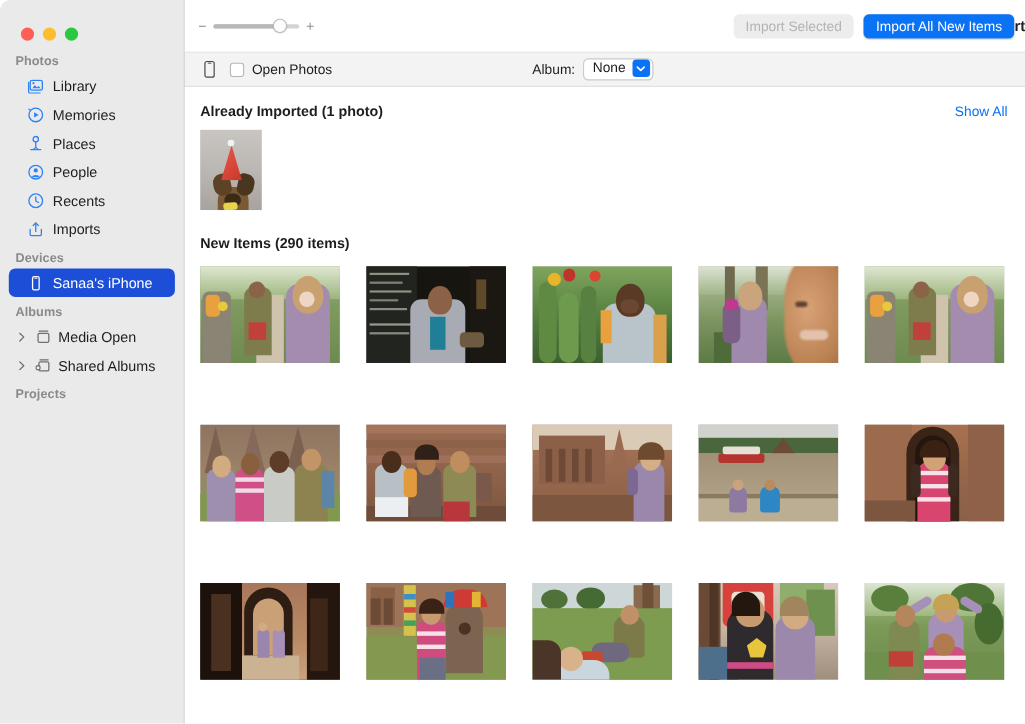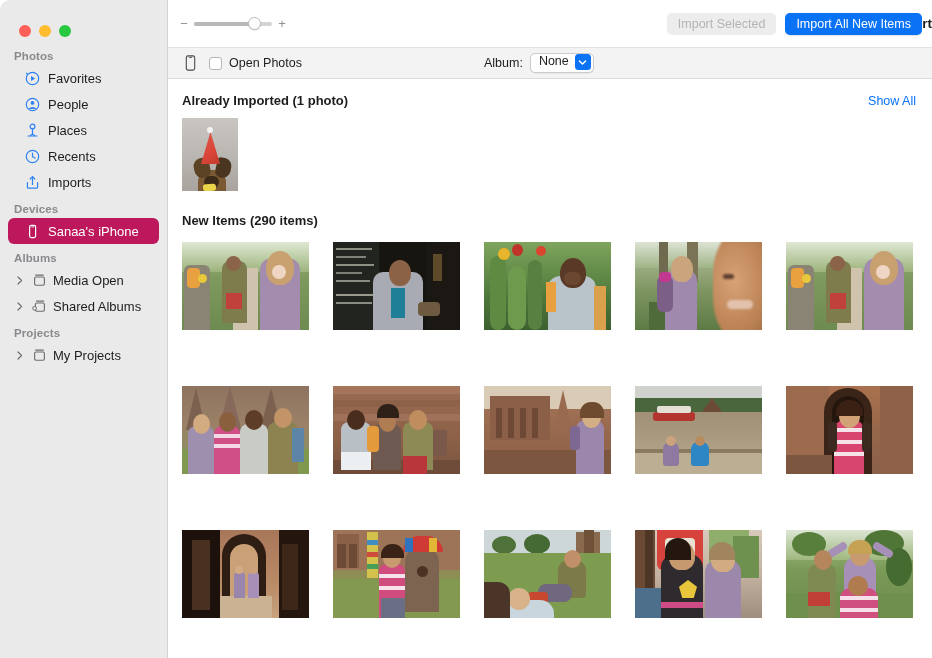--- a/index.html
+++ b/index.html
@@ -55,21 +55,21 @@
     align-items: center;
     height: 26px;
     margin: 0 8px 0 8px;
     padding-left: 16px;
     border-radius: 6px;
     font-size: 13px;
     color: #1d1d1f;
     gap: 7px;
   }
   .sb-item.selected {
-    background: #be185d;
+    background: #1d4ed8;
     color: #ffffff;
   }
   .sb-item .ico {
     width: 17px; height: 17px;
     display: inline-flex;
     align-items: center;
     justify-content: center;
     flex: 0 0 17px;
   }
   .sb-item .ico svg { display:block; }
@@ -288,55 +288,66 @@
   <aside class="sidebar">
 
     <div class="traffic">
       <span class="tl red"></span>
       <span class="tl yellow"></span>
       <span class="tl green"></span>
     </div>
 
     <div class="sb-section">Photos</div>
 
+    <div class="sb-item">
+      <span class="ico">
+        <svg width="15" height="13" viewBox="0 0 15 13">
+            <rect x="2.5" y="1" width="11" height="9" rx="1.6" fill="none" stroke="#2f82f4" stroke-width="1.2"></rect>
+            <path d="M4.5 8.2 L6.7 5.3 L8.6 7.6 L9.9 6.2 L12 8.2 Z" fill="#2f82f4"></path>
+            <circle cx="5.4" cy="3.6" r="1" fill="#2f82f4"></circle>
+            <path d="M1 3 L1 11.4 A1.4 1.4 0 0 0 2.4 12.8 L11.4 12.8" fill="none" stroke="#2f82f4" stroke-width="1.2" stroke-linecap="round"></path>
+          </svg>
+      </span>
+      <span class="lbl">Library</span>
+    </div>
 
     <div class="sb-item">
       <span class="ico">
         <svg width="15" height="15" viewBox="0 0 15 15">
             <circle cx="7.5" cy="7.5" r="6.2" fill="none" stroke="#2f82f4" stroke-width="1.2"></circle>
             <path d="M6 5.1 L10.2 7.5 L6 9.9 Z" fill="#2f82f4"></path>
             <path d="M2.6 3.2 L1.4 2.2" stroke="#2f82f4" stroke-width="1.2" stroke-linecap="round"></path>
           </svg>
       </span>
-      <span class="lbl">Favorites</span>
-    </div>
-
-    <div class="sb-item">
-      <span class="ico">
-        <svg width="15" height="15" viewBox="0 0 15 15">
-            <circle cx="7.5" cy="7.5" r="6.2" fill="none" stroke="#2f82f4" stroke-width="1.2"></circle>
-            <circle cx="7.5" cy="5.9" r="1.9" fill="#2f82f4"></circle>
-            <path d="M3.6 12.1 A4.3 3.6 0 0 1 11.4 12.1 Z" fill="#2f82f4"></path>
-          </svg>
-      </span>
-      <span class="lbl">People</span>
+      <span class="lbl">Memories</span>
     </div>
 
     <div class="sb-item">
       <span class="ico">
         <svg width="15" height="15" viewBox="0 0 15 15">
             <circle cx="7.5" cy="3.5" r="2.4" fill="none" stroke="#2f82f4" stroke-width="1.2"></circle>
             <path d="M7.5 6 L7.5 11.2" stroke="#2f82f4" stroke-width="1.2" stroke-linecap="round"></path>
             <path d="M3 13 L12 13" stroke="#2f82f4" stroke-width="1.2" stroke-linecap="round"></path>
             <path d="M5 13 L7.5 11 L10 13" fill="none" stroke="#2f82f4" stroke-width="1.1"></path>
           </svg>
       </span>
       <span class="lbl">Places</span>
     </div>
 
+    <div class="sb-item">
+      <span class="ico">
+        <svg width="15" height="15" viewBox="0 0 15 15">
+            <circle cx="7.5" cy="7.5" r="6.2" fill="none" stroke="#2f82f4" stroke-width="1.2"></circle>
+            <circle cx="7.5" cy="5.9" r="1.9" fill="#2f82f4"></circle>
+            <path d="M3.6 12.1 A4.3 3.6 0 0 1 11.4 12.1 Z" fill="#2f82f4"></path>
+          </svg>
+      </span>
+      <span class="lbl">People</span>
+    </div>
+
 
     <div class="sb-item">
       <span class="ico">
         <svg width="15" height="15" viewBox="0 0 15 15">
             <circle cx="7.5" cy="7.5" r="6.2" fill="none" stroke="#2f82f4" stroke-width="1.2"></circle>
             <path d="M7.5 4.1 L7.5 7.7 L10 9.1" fill="none" stroke="#2f82f4" stroke-width="1.2" stroke-linecap="round" stroke-linejoin="round"></path>
           </svg>
       </span>
       <span class="lbl">Recents</span>
     </div>
@@ -393,34 +404,20 @@
             <rect x="3.4" y="4" width="9" height="8.2" rx="1.4" fill="none" stroke="#6e6e73" stroke-width="1.15"></rect>
             <circle cx="2.6" cy="9.3" r="1.9" fill="#eaeaea" stroke="#6e6e73" stroke-width="1"></circle>
           </svg>
       </span>
       <span class="lbl">Shared Albums</span>
     </div>
 
 
     <div class="sb-section tight">Projects</div>
 
-    <div class="sb-item disclosure">
-      <span class="chev">
-        <svg width="6" height="9" viewBox="0 0 6 9">
-            <path d="M1 1 L4.6 4.5 L1 8" fill="none" stroke="#6e6e73" stroke-width="1.2" stroke-linecap="round" stroke-linejoin="round"></path>
-          </svg>
-      </span>
-      <span class="ico">
-        <svg width="15" height="14" viewBox="0 0 15 14">
-            <path d="M3.6 2.1 L11.4 2.1" stroke="#6e6e73" stroke-width="1.1" stroke-linecap="round"></path>
-            <rect x="2.6" y="4" width="9.8" height="8.2" rx="1.4" fill="none" stroke="#6e6e73" stroke-width="1.15"></rect>
-          </svg>
-      </span>
-      <span class="lbl">My Projects</span>
-    </div>
   </aside>
 
   <section class="main">
 
     <div class="toolbar">
       <div class="zoom-slider">
         <span class="zs-sign">−</span>
         <span class="zs-track">
           <span class="zs-fill" id="zs-fill" style="width: 78%;"></span>
           <span class="zs-thumb" id="zs-thumb" style="left: 78%;"></span>

